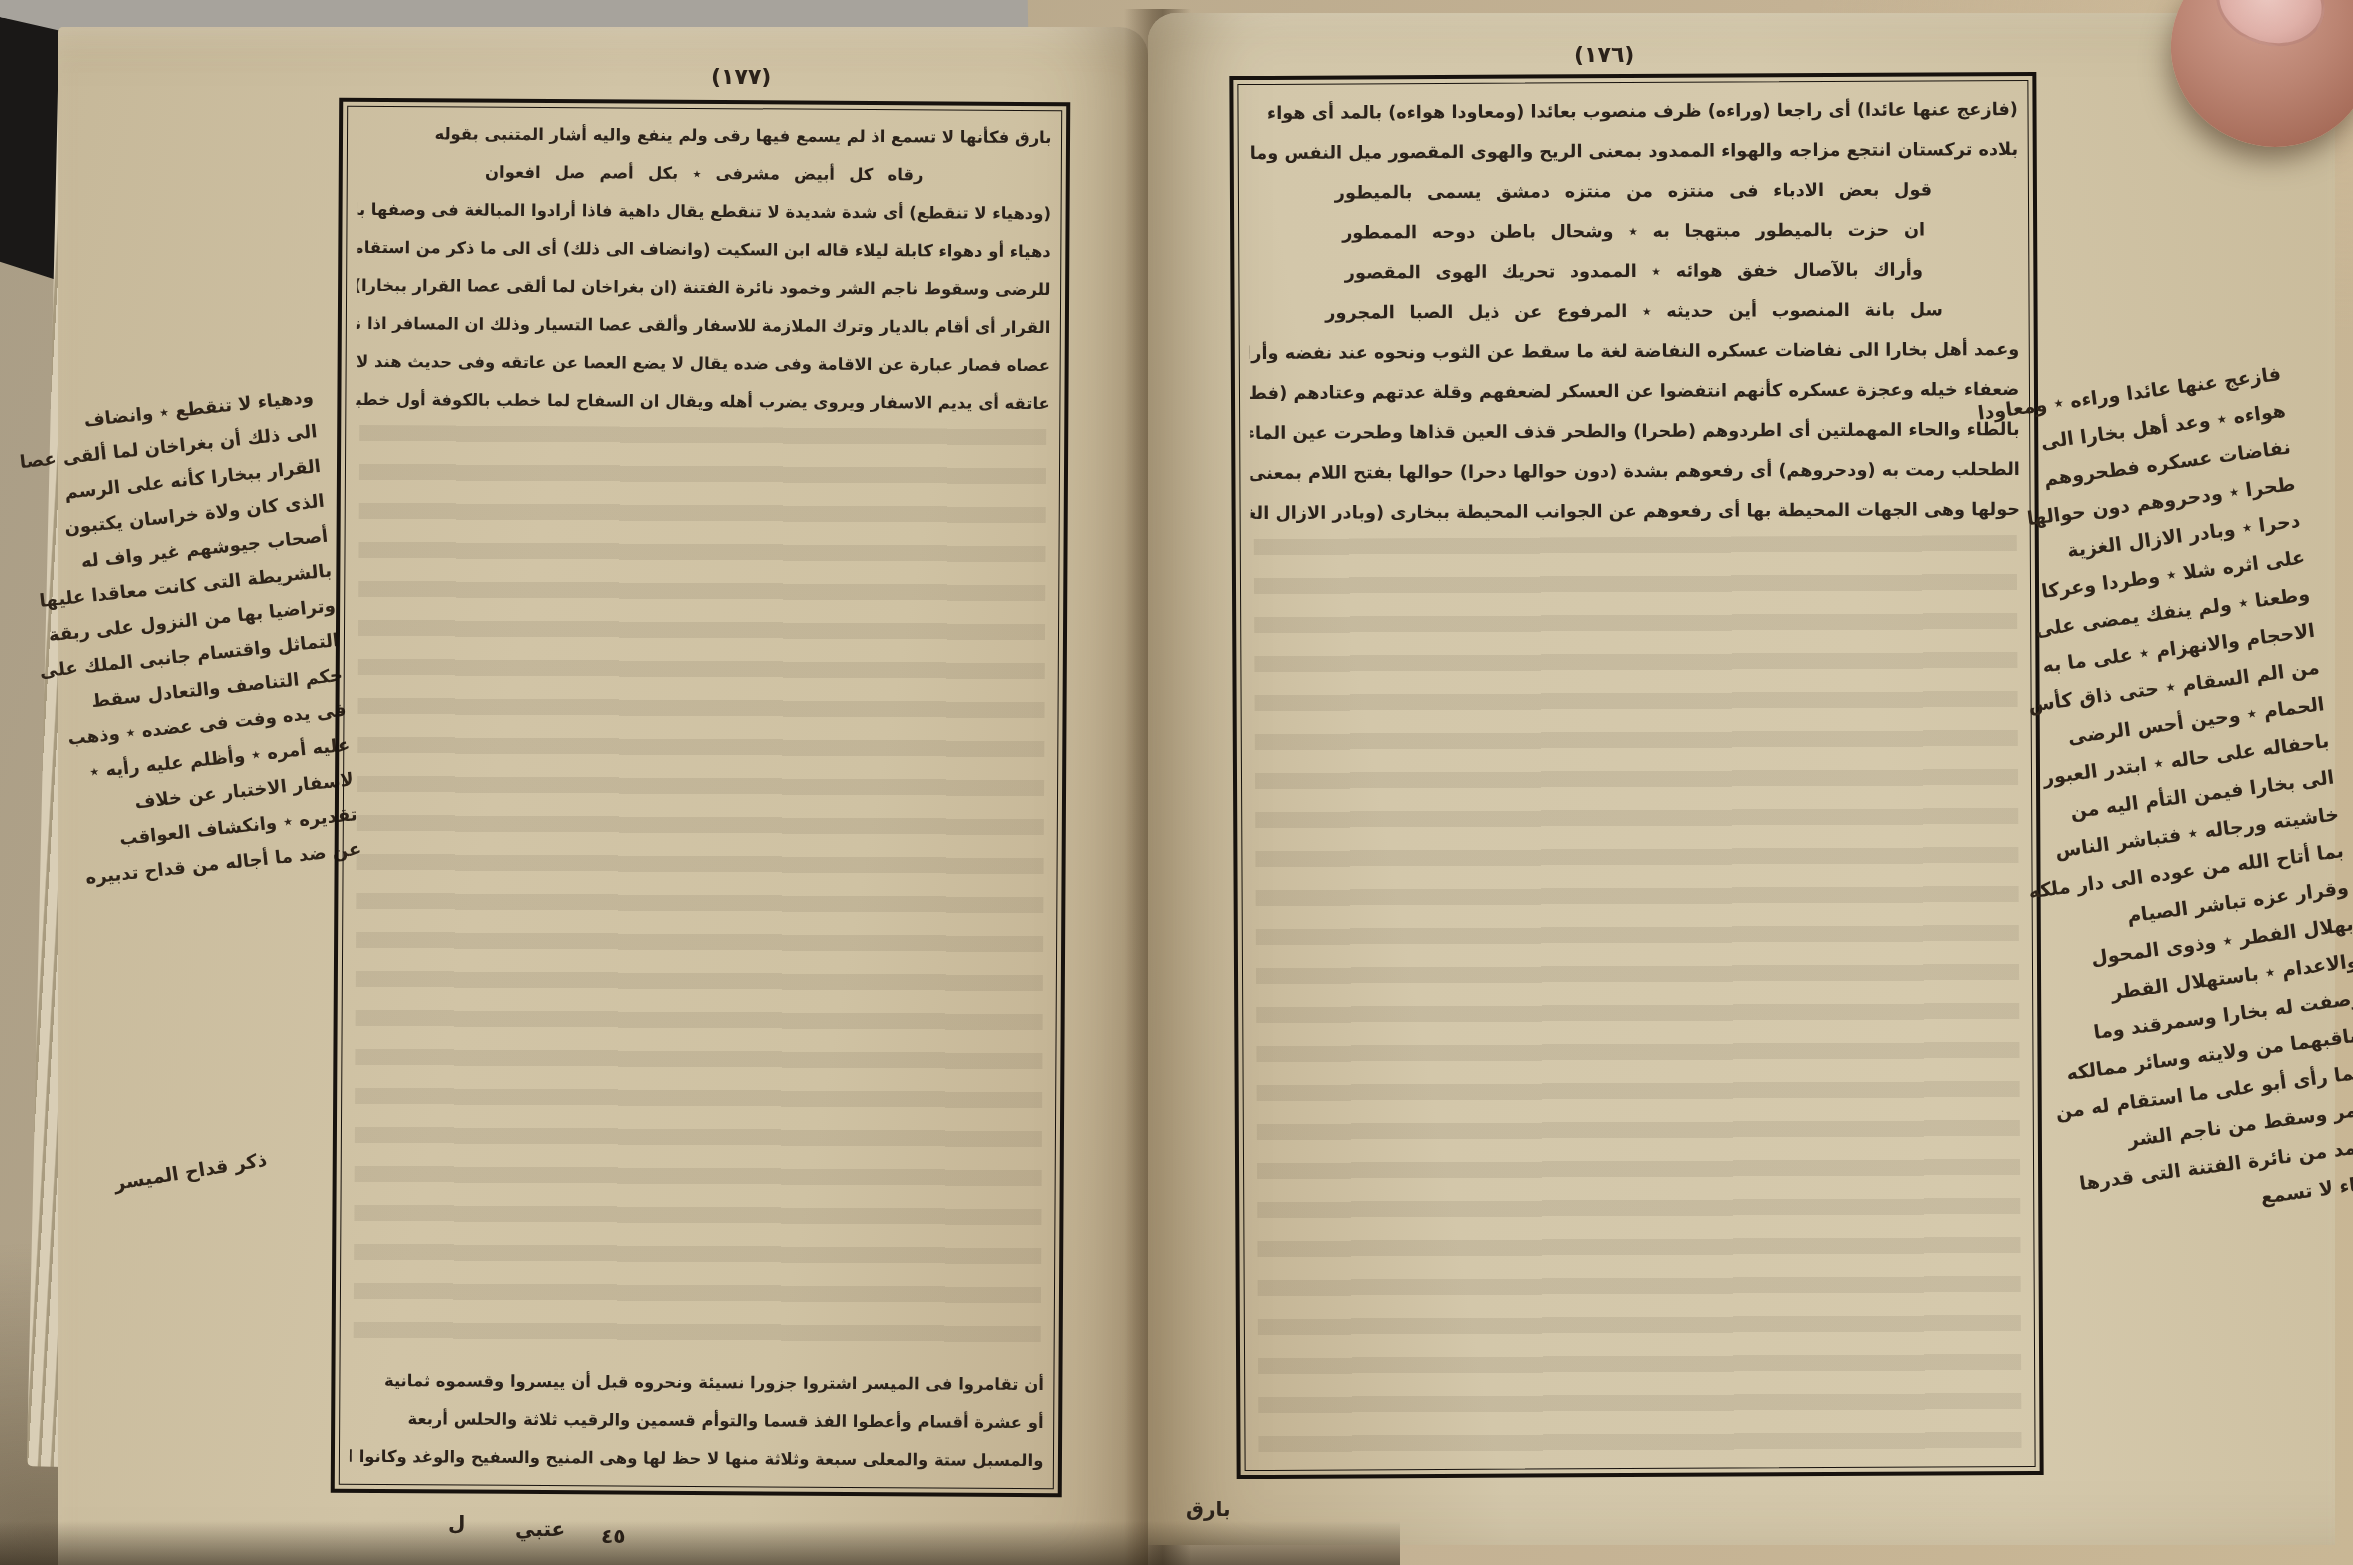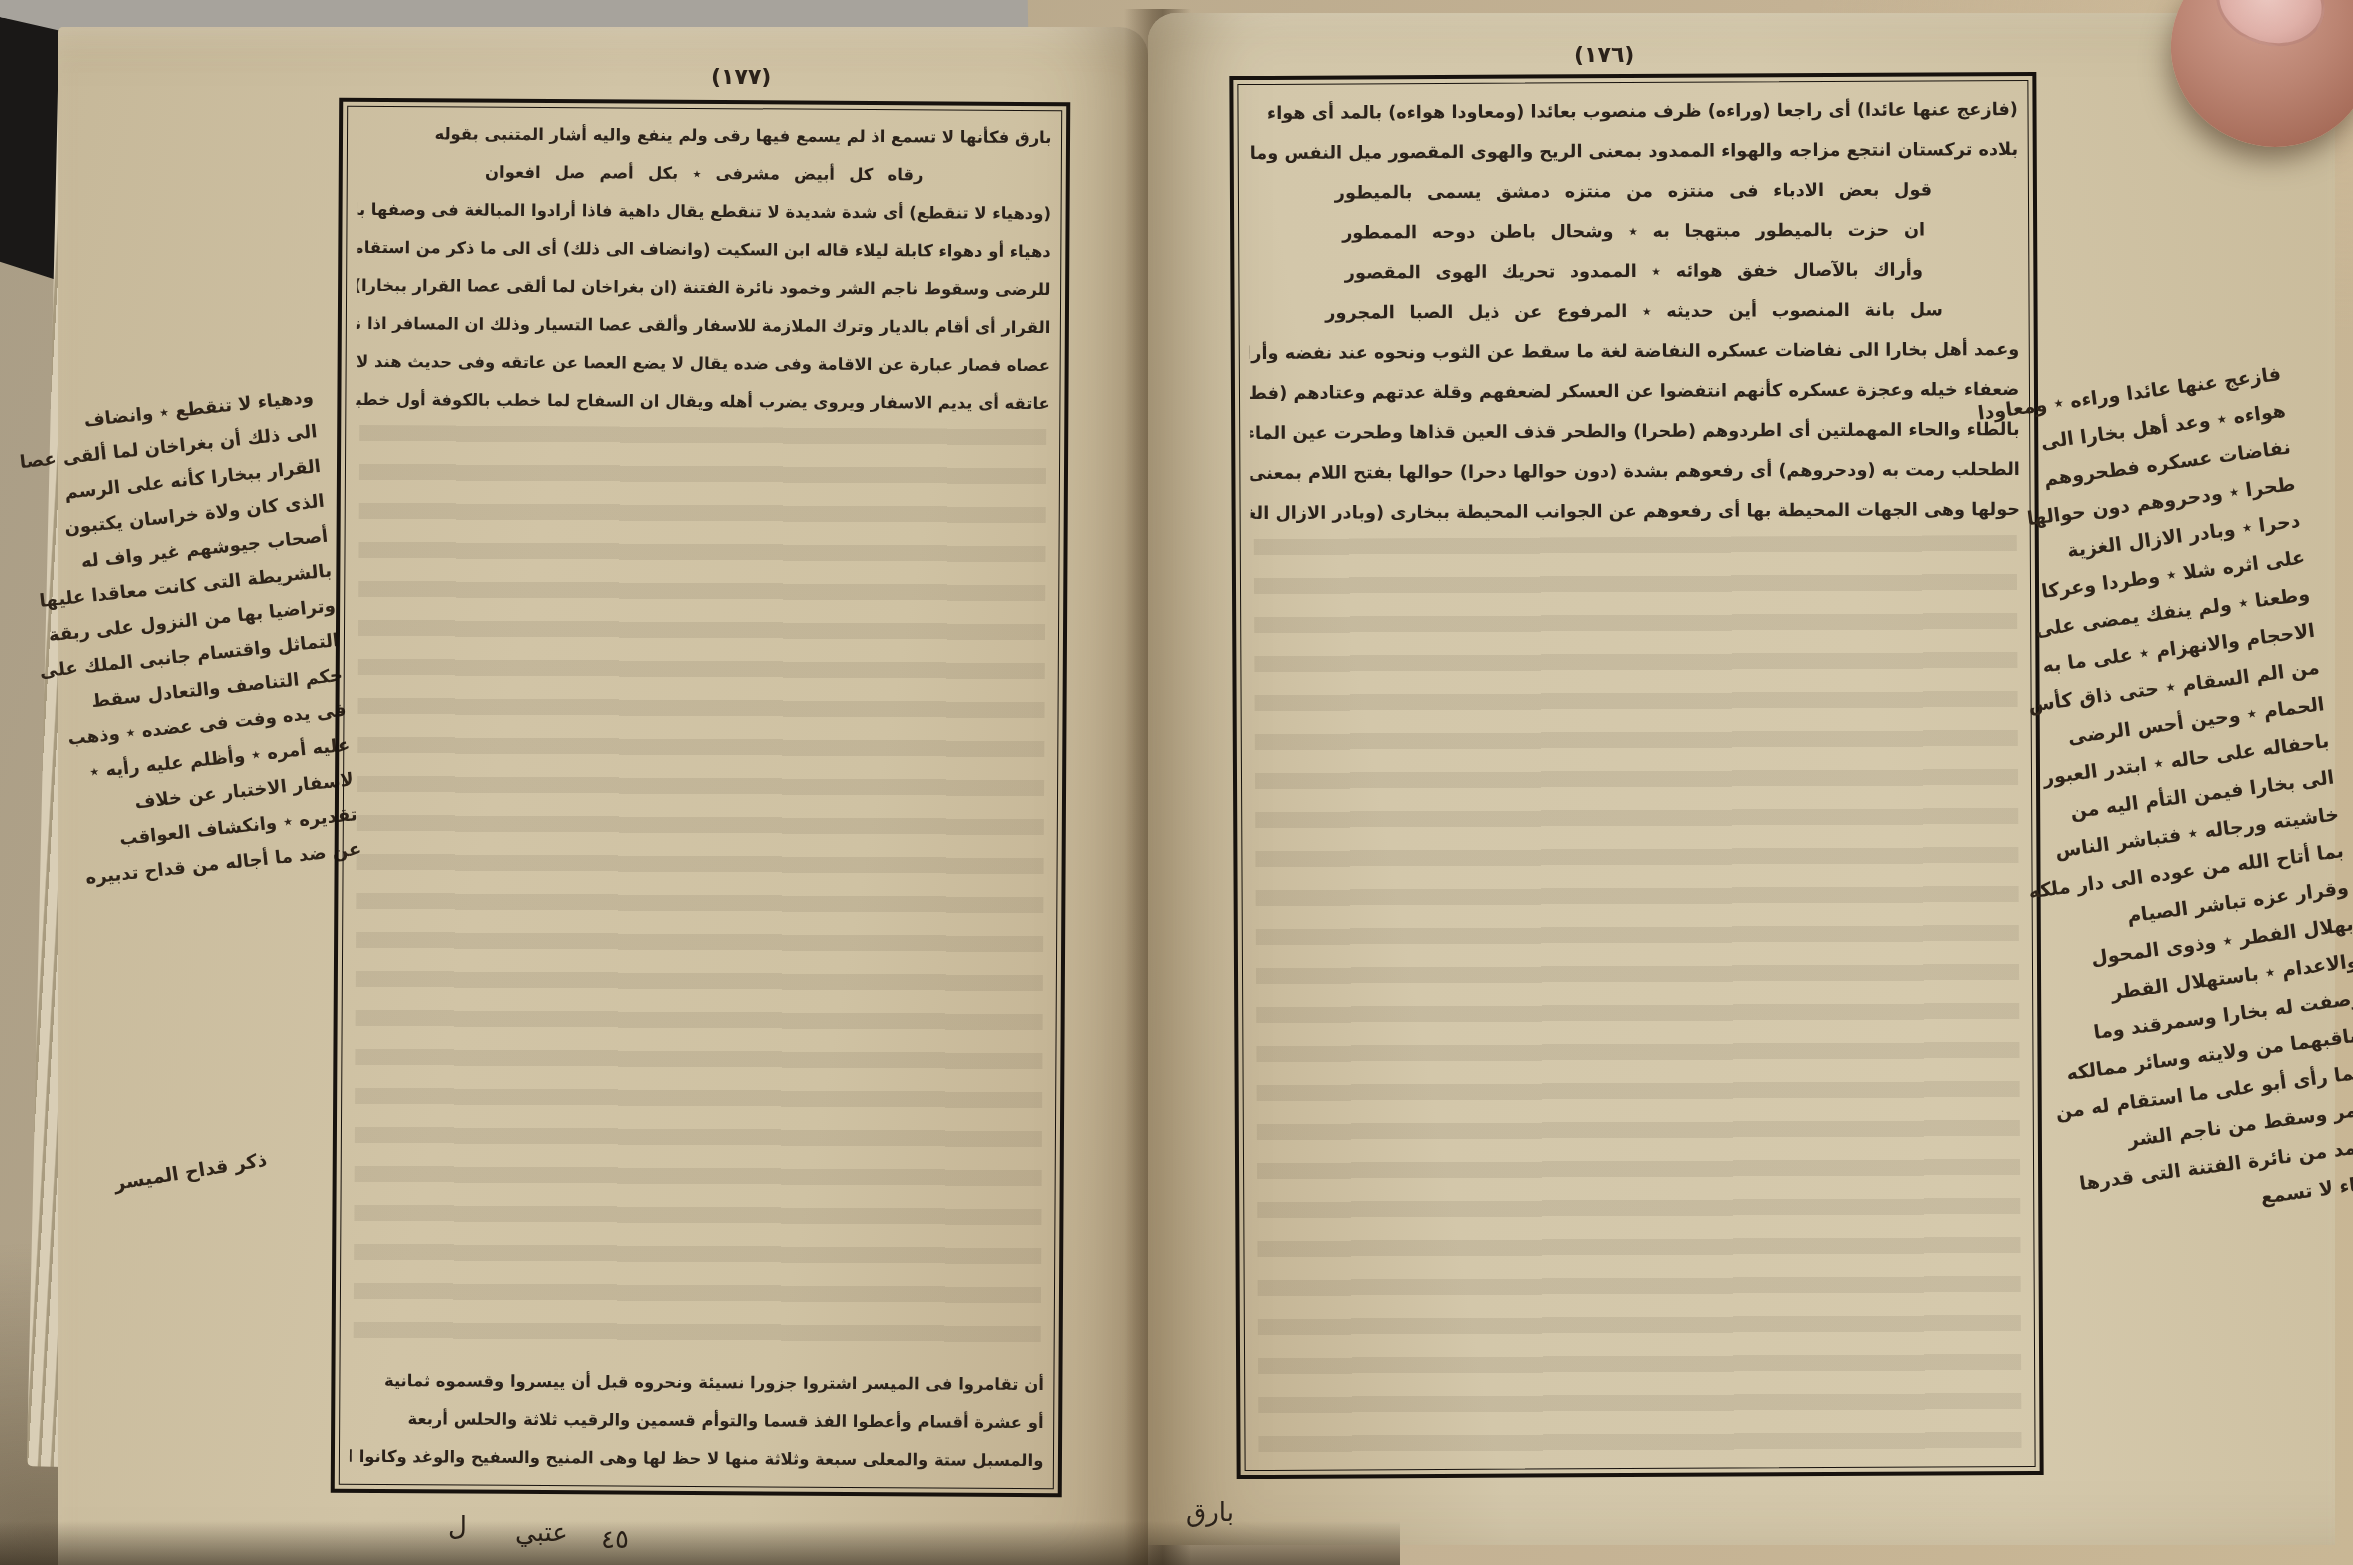--- a/index.html
+++ b/index.html
@@ -47,21 +47,21 @@
   .vl{text-align:center !important;word-spacing:8.5px;}
   .ghost{flex:1 1 auto;opacity:.5;margin:6px 3.7px;
     background:repeating-linear-gradient(180deg,rgba(43,33,22,.16) 0 16px,rgba(0,0,0,0) 16px 39px);}
   .pagenum{font-size:22px;font-weight:bold;color:#2b221a;}
   .margin-col{direction:rtl;text-align:right;color:#2f2419;font-weight:bold;}
   .margin-col div{white-space:nowrap;}
   .ml{left:-6px;top:365px;width:286px;font-size:18px;line-height:35px;transform:rotate(-6deg);}
   .mr{left:919px;top:356px;width:268px;font-size:19px;line-height:37px;transform:rotate(-7.5deg);}
   .section-note{left:3px;top:1137px;width:207px;font-size:19px;font-weight:bold;color:#2f2419;
     transform:rotate(-9deg);direction:rtl;text-align:right;white-space:nowrap;}
-  .footer-mark{font-size:26px;font-weight:normal;color:#2b221a;direction:rtl;white-space:nowrap;}
+  .footer-mark{font-size:20px;font-weight:bold;color:#2b221a;direction:rtl;white-space:nowrap;}
 
   
   .thumb{left:2170px;top:-43px;width:201px;height:189px;border-radius:50% 46% 52% 54%;
     background:radial-gradient(circle at 38% 30%,#d3a191 0%,#bb8472 45%,#a56a57 80%);
     transform:rotate(16deg);box-shadow:0 16px 28px -3.7px rgba(60,40,24,.55);}
   .nail{position:absolute;left:32px;top:4.9px;width:104px;height:79px;border-radius:50%;
     background:radial-gradient(circle at 45% 40%,#ecc9c2 0%,#dfb0a8 55%,#c7938a 95%);
     border:3px solid rgba(170,115,100,.55);}
 </style>
 </head>

